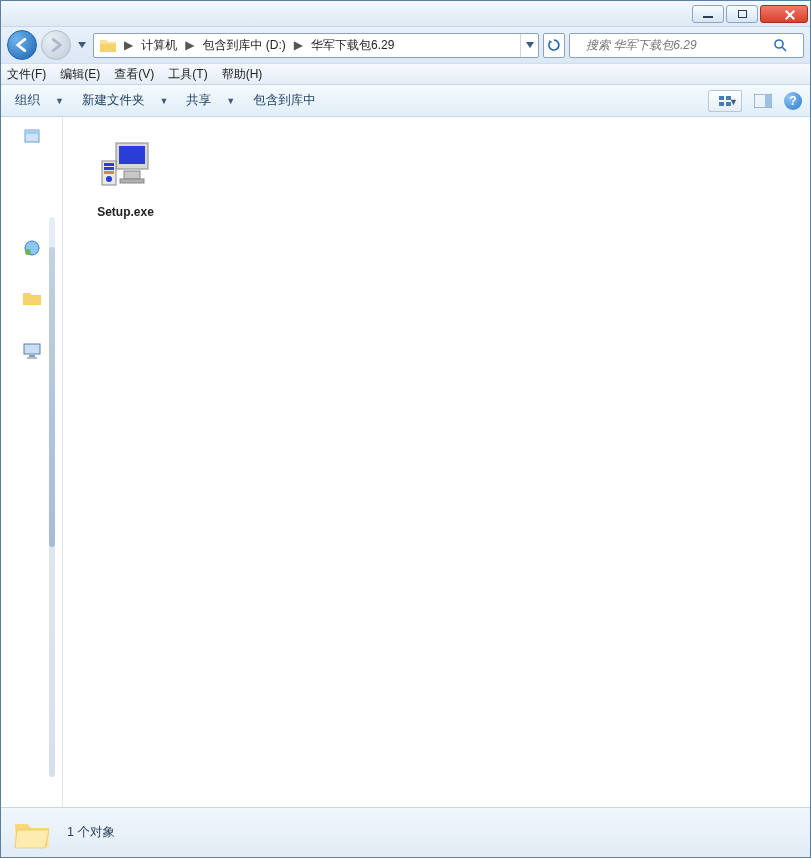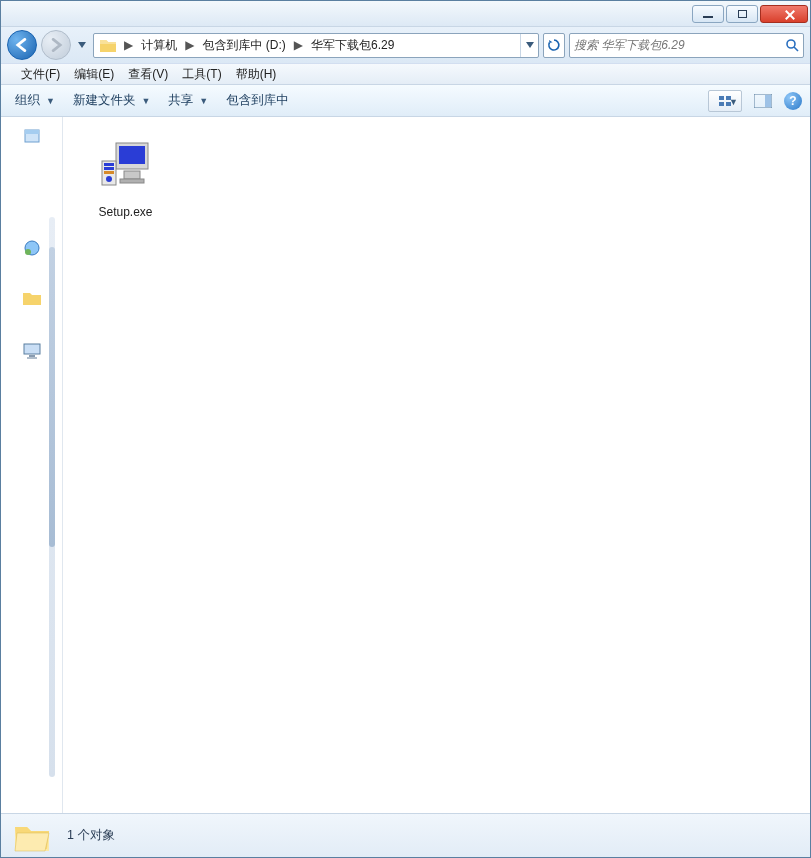--- a/index.html
+++ b/index.html
@@ -20,52 +20,52 @@
   .navrow { height: 36px; display:flex; align-items:center; padding: 4px 6px; gap:4px; background: linear-gradient(#e8f1fa,#dbe8f5); }
   .navbtn { width:30px; height:30px; border-radius:50%; display:flex; align-items:center; justify-content:center; background: radial-gradient(circle at 30% 30%, #6fb4ef, #1a63b0); border:1px solid #1a63b0; color:#fff; }
   .navbtn.disabled { background: radial-gradient(circle at 30% 30%, #e8eef5, #c1cdda); border-color:#b0bdcb; color:#96a2b0;}
   .navdrop { width:14px; height:20px; display:flex;align-items:center;justify-content:center;}
   .addr { flex:1; height:25px; background:#fff; border:1px solid #8ba4bc; border-radius:2px; display:flex; align-items:center; font-size:12px; color:#222; padding-left:2px;}
   .folder-mini { width:18px; height:18px; display:inline-flex; align-items:center; justify-content:center; margin:0 3px;}
   .crumb { padding: 0 4px; cursor:default;}
   .crumb-sep { padding:0 4px; color:#555;}
   .addr-drop { width:18px; height:23px; border-left:1px solid #c8d6e5; display:flex; align-items:center; justify-content:center; margin-left:auto;}
   .refresh { width:22px; height:25px; display:flex;align-items:center;justify-content:center; color:#1a63b0; border:1px solid #8ba4bc; background:#fff; border-radius:2px;}
-  .search { width:235px; height:25px; background:#fff; border:1px solid #8ba4bc; border-radius:2px; display:flex; align-items:center; padding:0 4px;}
+  .search { width:235px; height:25px; background:#fff; border:1px solid #8ba4bc; border-radius:2px; display:flex; align-items:center; padding:0 16px;}
   .search input { flex:1; border:none; outline:none; font-size:12px; font-style:italic; color:#888;}
   .search .mag { color:#2a6fbf; }
 
   
-  .menurow { height:22px; background: linear-gradient(#f5f9fd,#e4edf6); display:flex; align-items:center; padding:0 20px; font-size:12px; color:#222; border-top:1px solid #d2def0; border-bottom:1px solid #c8d6e5;}
+  .menurow { height:22px; background: linear-gradient(#f5f9fd,#e4edf6); display:flex; align-items:center; padding:0 6px; font-size:12px; color:#222; border-top:1px solid #d2def0; border-bottom:1px solid #c8d6e5;}
   .menurow span { margin-right:14px;}
 
   
   .toolbar { height:32px; background: linear-gradient(#f5fbff,#e0edf8); border-bottom:1px solid #c8d6e5; display:flex; align-items:center; padding:0 8px; font-size:12.5px; color:#1a3b5c;}
-  .tbtn { display:flex; align-items:center; gap:4px; padding:2px 6px; margin-right:6px;}
+  .tbtn { display:flex; align-items:center; gap:13px; padding:2px 6px; margin-right:6px;}
   .tri { font-size:9px; color:#3a5b7c; margin-left:2px;}
   .toolbar-right { margin-left:auto; display:flex; align-items:center; gap:10px;}
   .viewbtn { width:34px; height:22px; border:1px solid #b8c7d6; background:linear-gradient(#fff,#e5eef7); border-radius:2px; display:flex; align-items:center; justify-content:center; position:relative;}
   .viewbtn .tri { position:absolute; right:3px; top:6px;}
   .pane-icon { width:22px; height:22px; display:flex; align-items:center; justify-content:center;}
   .help { width:18px; height:18px; border-radius:50%; background: radial-gradient(circle at 30% 30%, #8ec6f7, #2a78c8); color:#fff; display:flex; align-items:center; justify-content:center; font-size:12px; font-weight:bold;}
 
   
-  .content { flex:1; display:flex; background:#fff; overflow:hidden;}
+  .content { flex:1; display:flex; background:#fff; overflow:hidden;font-weight:bold;}
   .sidebar { width:62px; border-right:1px solid #e0e7ef; position:relative; padding:6px 0;}
   .side-scroll { position:absolute; left:48px; top:100px; width:6px; height:560px; background:linear-gradient(#e7edf5,#d6e0ec); border-radius:3px;}
   .side-scroll::before { content:""; position:absolute; left:0; top:30px; width:6px; height:300px; background:linear-gradient(#c2d1e3,#a7bcd4); border-radius:3px;}
   .side-ico { width:32px; height:22px; margin:4px auto 30px; display:flex; align-items:flex-start; justify-content:center; }
 
   .files { flex:1; padding:10px; position:relative;}
   .item { width:105px; text-align:center; padding:5px; border:1px solid transparent;}
   .item .ico { width:64px; height:64px; margin:0 auto 8px; display:flex; align-items:center; justify-content:center;}
   .item .label { font-size:12px; color:#222;}
 
   
-  .status { height:44px; background:linear-gradient(#f0f6fc,#e2ecf6); border-top:1px solid #c8d6e5; display:flex; align-items:center; padding:4px 10px; font-size:12.5px; color:#2a3d55;}
+  .status { height:50px; background:linear-gradient(#f0f6fc,#e2ecf6); border-top:1px solid #c8d6e5; display:flex; align-items:center; padding:4px 10px; font-size:12.5px; color:#2a3d55;}
   .status .folder-big { width:42px; height:42px; margin-right:14px;}
 
   svg { display:block; }
 </style>
 </head>
 <body>
 
 <div class="window">
 
   <div class="titlebar">

